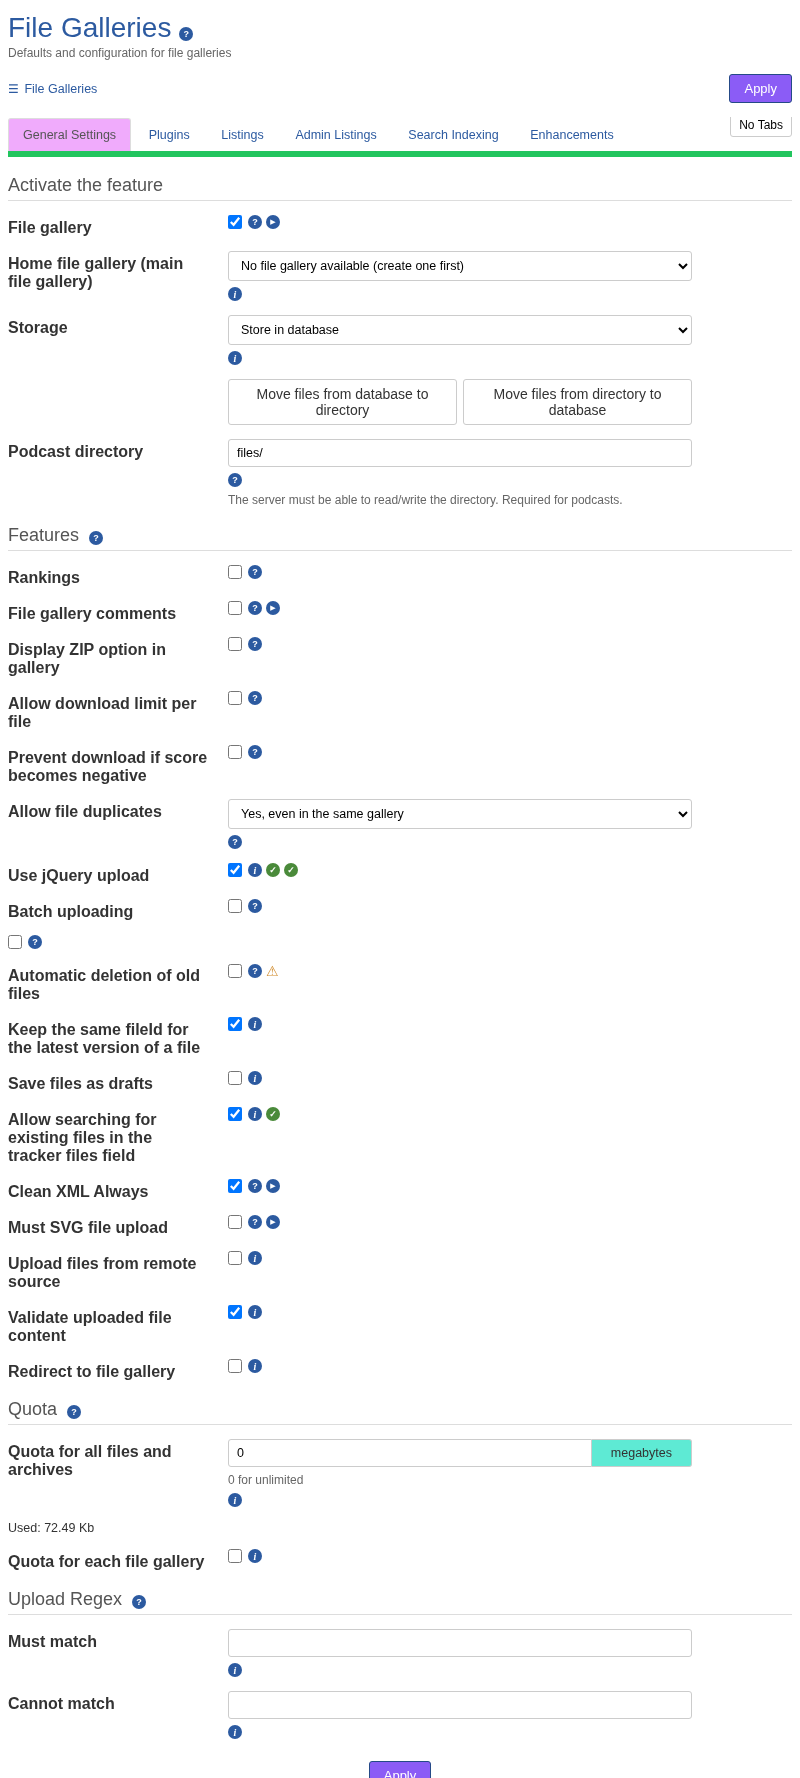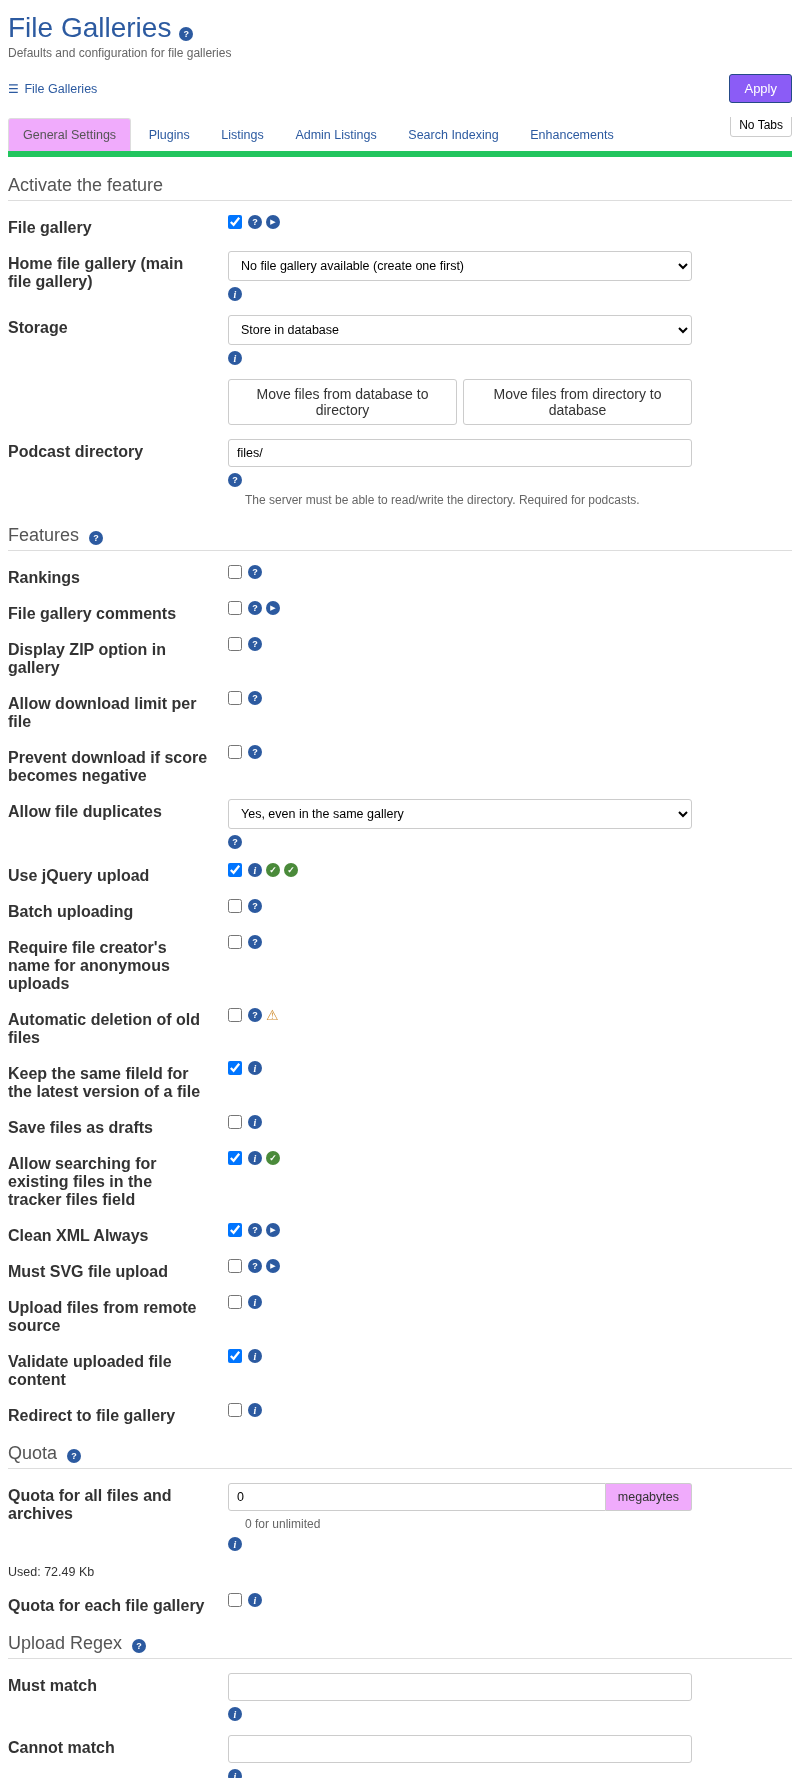--- a/index.html
+++ b/index.html
@@ -131,21 +131,20 @@
     padding: 6px 8px;
     border: 1px solid #ccc;
     border-radius: 3px;
     font-size: 12.5px;
     background: #fff;
   }
   .help {
     color: #666;
     font-size: 12px;
     margin-top: 6px;
-    margin-left: 17px;
   }
   .icon-q {
     width: 14px; height: 14px;
     background: #2c5aa0;
     color: #fff;
     border-radius: 50%;
     display: inline-flex;
     align-items: center; justify-content: center;
     font-size: 9px; font-weight: bold;
     cursor: pointer;
@@ -198,24 +197,24 @@
   }
   .input-group {
     display: flex;
     width: 100%;
   }
   .input-group input {
     flex: 1;
     border-radius: 3px 0 0 3px;
   }
   .input-group .addon {
-    background: #f0abfc;
+    background: #5eead4;
     border: 1px solid #ccc;
     border-left: none;
-    padding: 6px 12px;
+    padding: 6px 19px;
     font-size: 12.5px;
     border-radius: 0 3px 3px 0;
   }
   .used-line {
     font-size: 12.5px;
     color: #333;
     margin: 8px 0 14px 0;
   }
   .apply-center {
     text-align: center;
@@ -391,21 +390,20 @@
   <div class="lbl">Batch uploading</div>
   <div class="ctrl">
       <div class="ctrl-line">
     <input type="checkbox" style="">
     <span class="icon-q">?</span>
   </div>
     </div>
 </div>
 
 <div class="form-row">
-  <div class="lbl">Require file creator's name for anonymous uploads</div>
   <div class="ctrl">
       <div class="ctrl-line">
     <input type="checkbox" style="">
     <span class="icon-q">?</span>
   </div>
     </div>
 </div>
 
 <div class="form-row">
   <div class="lbl">Automatic deletion of old files</div>

